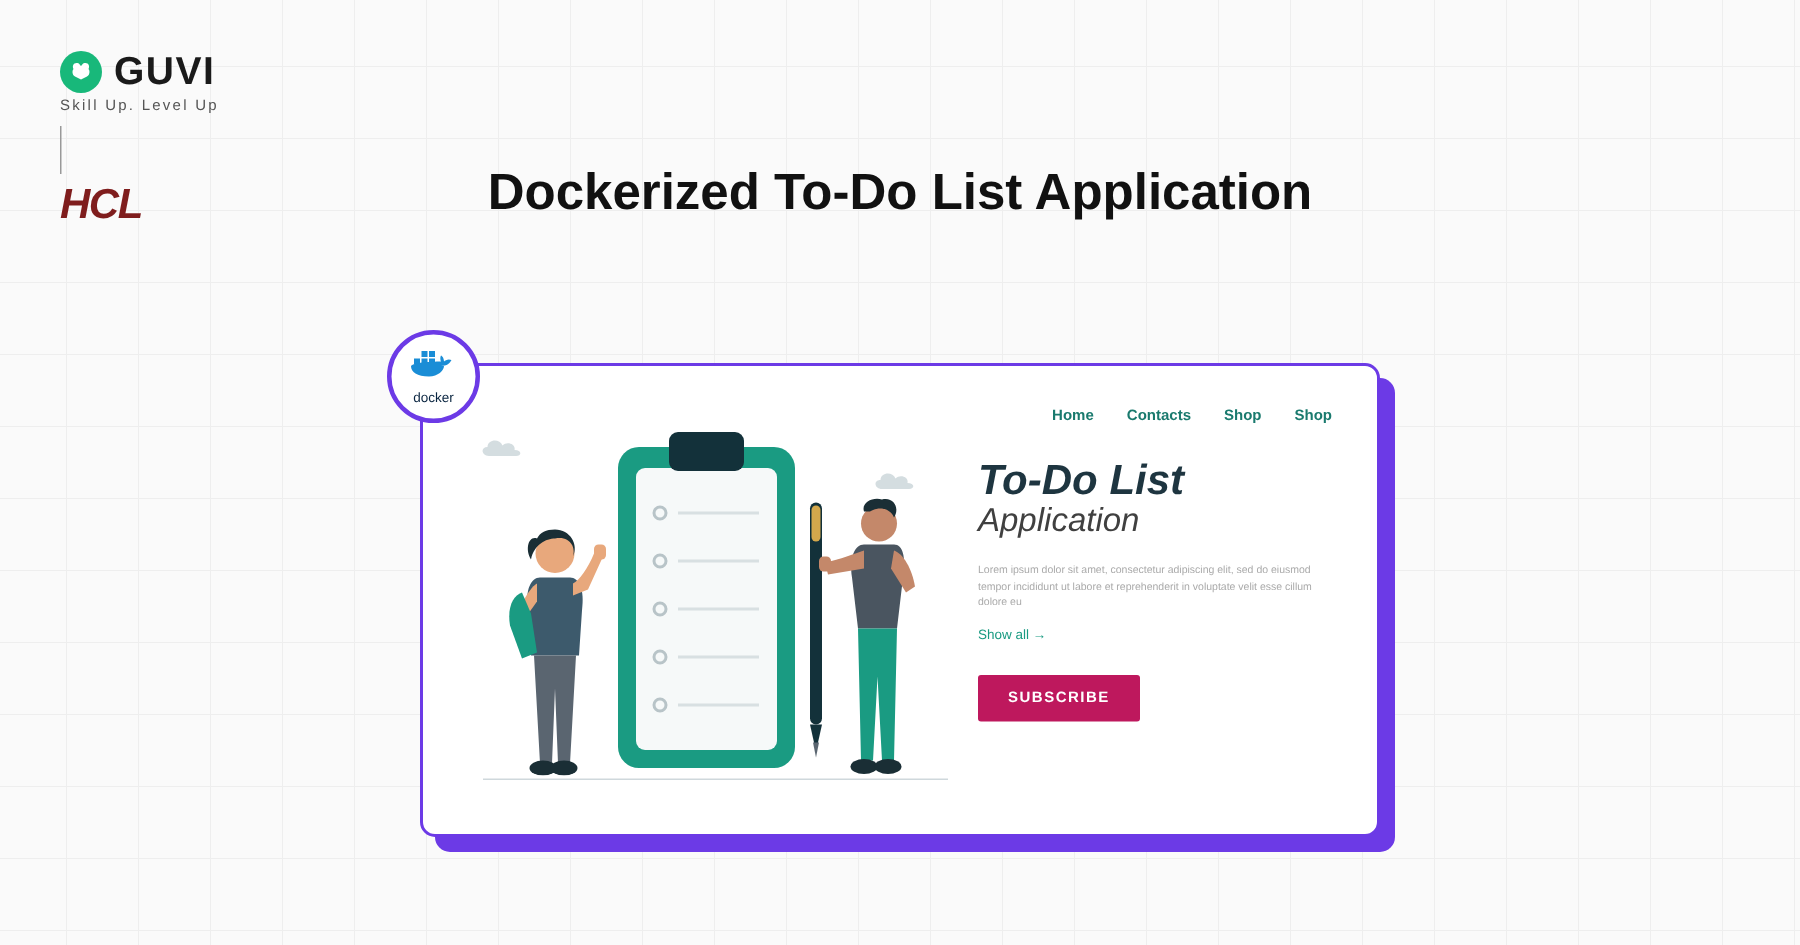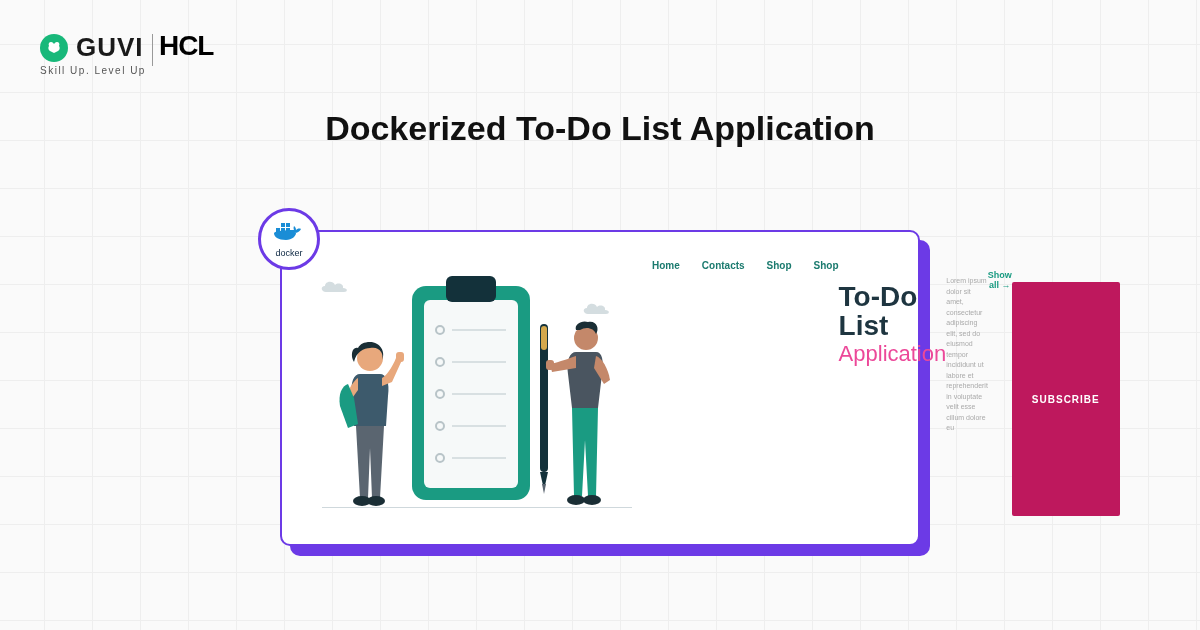--- a/index.html
+++ b/index.html
@@ -20,20 +20,21 @@
   background-size: 48px 48px;
   background-position: -4px -4px;
 }
 .logo-row {
   position: absolute;
   top: 32px;
   left: 40px;
   display: flex;
   align-items: flex-start;
   gap: 6px;
+  flex-direction: column;
 }
 .guvi-logo {
   display: flex;
   flex-direction: column;
   gap: 2px;
 }
 .guvi-main {
   display: flex;
   align-items: center;
   gap: 8px;
@@ -61,39 +62,40 @@
 }
 .sep {
   width: 1px;
   height: 32px;
   background: #999;
   margin-top: 2px;
 }
 .hcl-text {
   font-weight: 800;
   font-size: 28px;
-  color: #000000;
+  font-style: italic;
+  color: #7f1d1d;
   letter-spacing: -1px;
   margin-top: -2px;
 }
 .main-title {
   position: absolute;
   top: 108px;
   left: 50%;
   transform: translateX(-50%);
   text-align: center;
   font-size: 34px;
   font-weight: 800;
   color: #111;
   line-height: 1.2;
   width: 800px;
 }
 .card-wrap {
   position: absolute;
-  top: 230px;
+  top: 242px;
   left: 50%;
   transform: translateX(-50%);
   width: 640px;
   height: 316px;
 }
 .card-shadow {
   position: absolute;
   top: 10px;
   left: 10px;
   right: -10px;
@@ -132,55 +134,56 @@
   font-weight: 500;
   margin-top: 1px;
 }
 .illus {
   flex: 0 0 320px;
   position: relative;
 }
 .content {
   flex: 1;
   display: flex;
+  flex-direction: column;
 }
 .nav {
   display: flex;
   justify-content: flex-end;
   gap: 22px;
   font-size: 10px;
   color: #1a7a6e;
   font-weight: 600;
 }
 .app-title {
   margin-top: 22px;
+  font-style: italic;
 }
 .app-title-1 {
   font-size: 28px;
   font-weight: 800;
   color: #1e3540;
   line-height: 1.05;
 }
 .app-title-2 {
   font-size: 22px;
   font-weight: 400;
-  color: #ec4899;
+  color: #404040;
 }
 .lorem {
   margin-top: 16px;
   font-size: 7px;
   color: #aaa;
   line-height: 1.5;
 }
 .show-all {
   margin-top: 10px;
   font-size: 9px;
   color: #1a9b82;
-  font-weight: 700;
-  text-align: center;
+  font-weight: 400;
 }
 .subscribe {
   margin-top: 22px;
   background: #be185d;
   color: #fff;
   font-size: 10px;
   font-weight: 700;
   letter-spacing: 1px;
   padding: 10px 20px;
   border: none;

